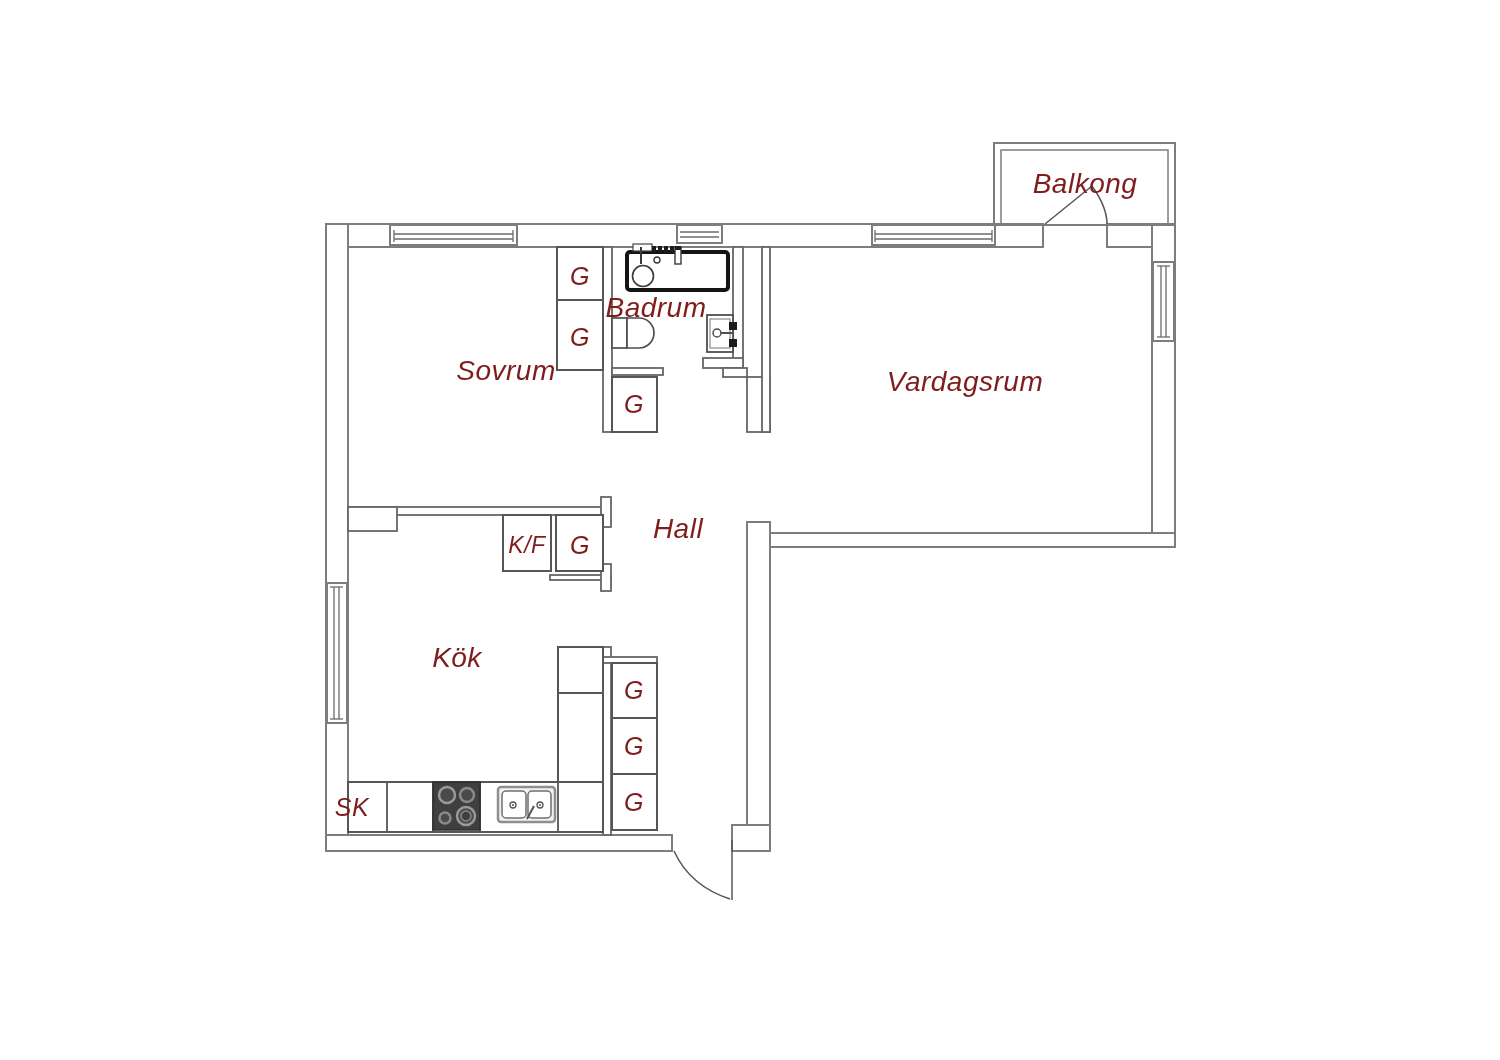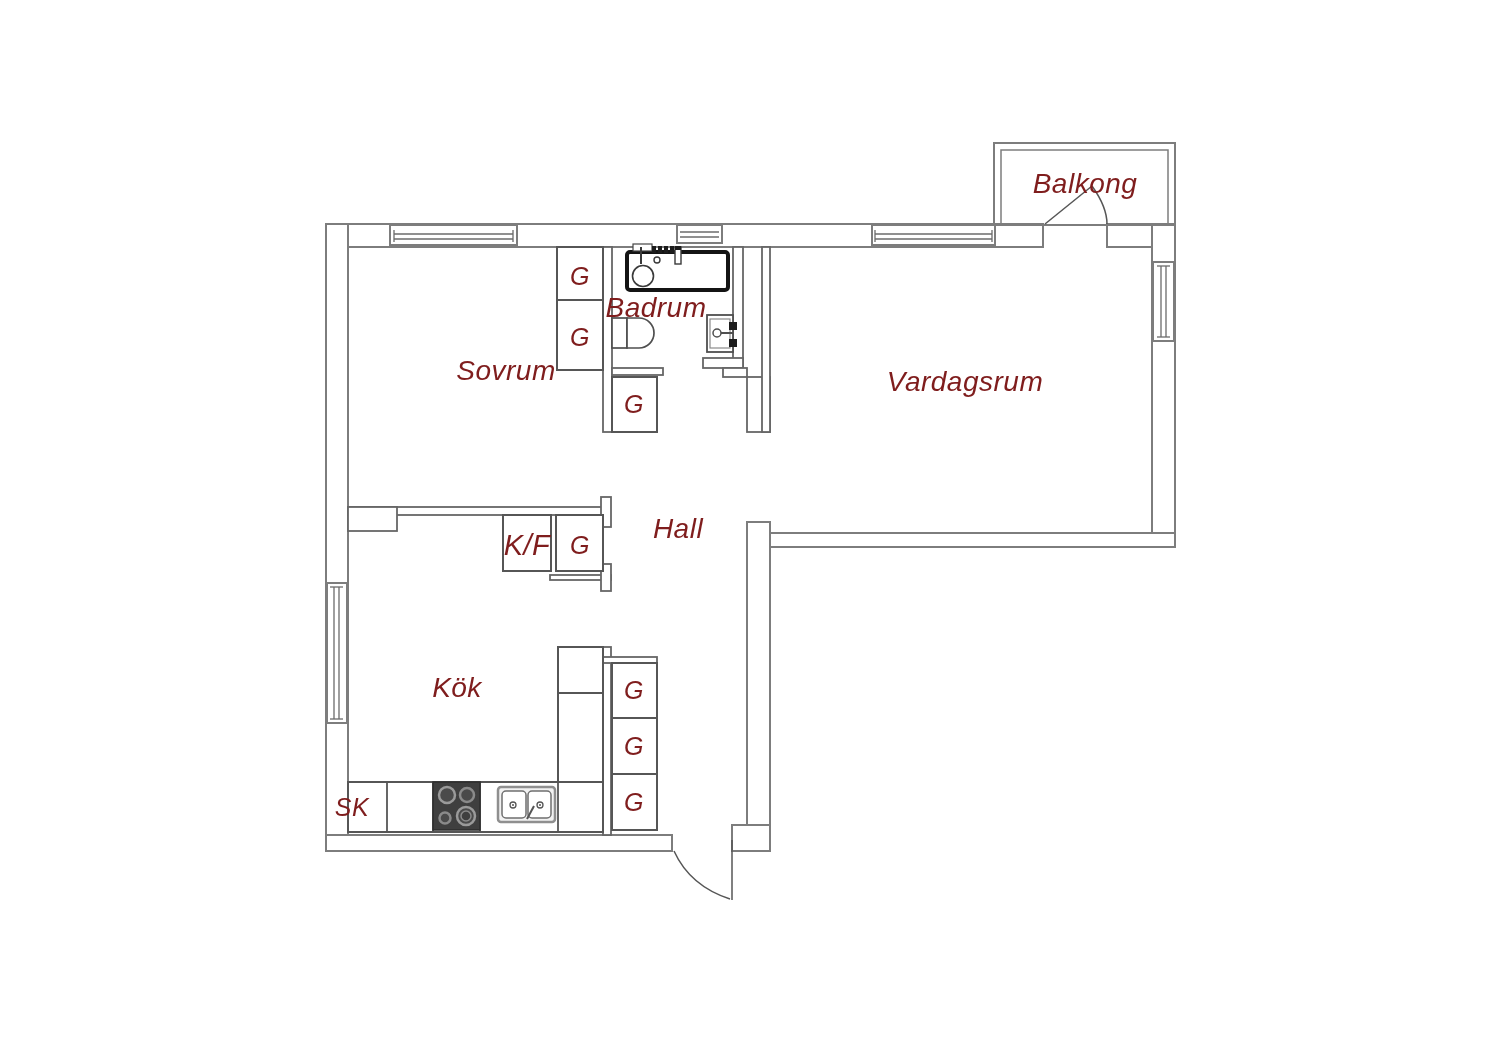--- a/index.html
+++ b/index.html
@@ -3,21 +3,21 @@
 <meta charset="utf-8">
 <style>
   html,body{margin:0;padding:0;background:#ffffff;}
   #stage{position:relative;width:1500px;height:1060px;background:#ffffff;overflow:hidden;
          font-family:"Liberation Sans",sans-serif;}
   #plan-svg{position:absolute;left:0;top:0;}
   .lbl{position:absolute;transform:translate(-50%,-50%);font-style:italic;color:#7f1d1d;
        white-space:nowrap;letter-spacing:0.5px;}
   .room{font-size:28px;}
   .small{font-size:25px;}
-  .kf{font-size:29px;text-align:right;}
+  .kf{font-size:23px;text-align:right;}
 </style>
 </head>
 <body>
 
 <div id="stage">
 
 <svg id="plan-svg" width="1500" height="1060" viewBox="0 0 1500 1060">
   <g fill="#ffffff" stroke="#7d7d7d" stroke-width="2">
 
     <rect x="326" y="224" width="717" height="23"></rect>
@@ -158,21 +158,21 @@
     <line x1="732" y1="840" x2="732" y2="900"></line>
     <path d="M 674 851 Q 690 886 730 899"></path>
   </g>
 </svg>
 
 <div class="lbl room" style="left:478px;top:371px;margin-left:28px;">Sovrum</div>
 <div class="lbl room" style="left:656px;top:308px;">Badrum</div>
 <div class="lbl room" style="left:965px;top:382px;">Vardagsrum</div>
 <div class="lbl room" style="left:1085px;top:184px;">Balkong</div>
 <div class="lbl room" style="left:678px;top:529px;text-align:center;">Hall</div>
-<div class="lbl room" style="left:457px;top:658px;margin-top:30px;">Kök</div>
+<div class="lbl room" style="left:457px;top:658px;">Kök</div>
 <div class="lbl small" style="left:352px;top:807px;">SK</div>
 <div class="lbl kf" style="left:527px;top:545px;">K/F</div>
 <div class="lbl small" style="left:580px;top:276px;">G</div>
 <div class="lbl small" style="left:580px;top:337px;">G</div>
 <div class="lbl small" style="left:634px;top:404px;">G</div>
 <div class="lbl small" style="left:580px;top:545px;">G</div>
 <div class="lbl small" style="left:634px;top:690px;">G</div>
 <div class="lbl small" style="left:634px;top:746px;">G</div>
 <div class="lbl small" style="left:634px;top:802px;">G</div>
 

